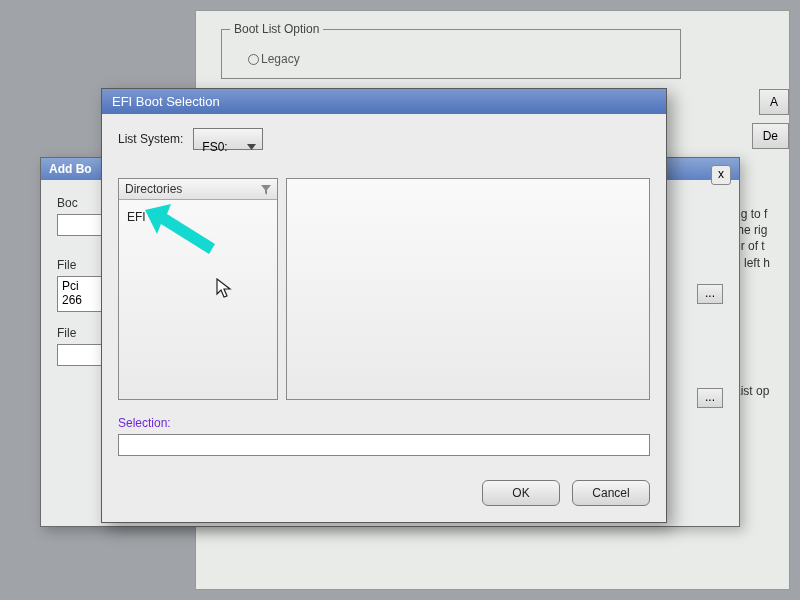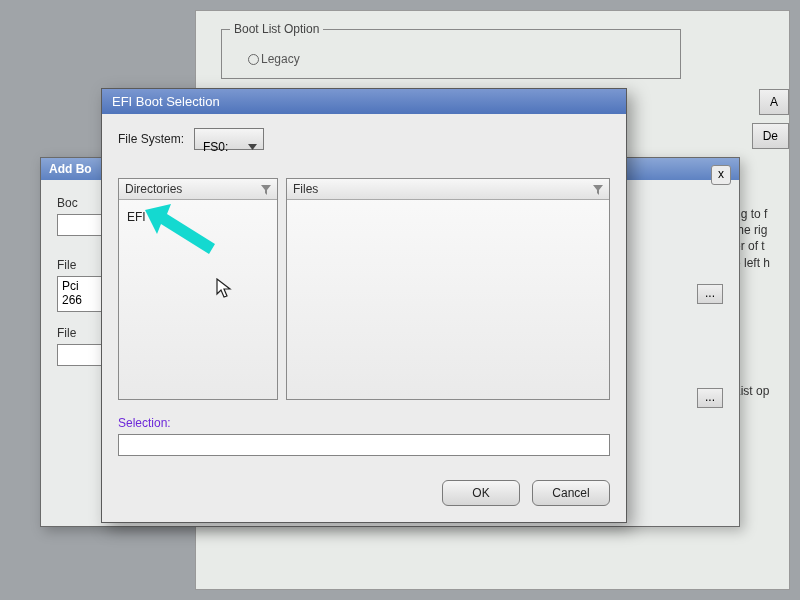--- a/index.html
+++ b/index.html
@@ -48,21 +48,21 @@
     }
     .addbo-body { padding: 16px; }
     .addbo-lbl { color: #333; margin-bottom: 4px; display:block; }
     .addbo-field { border:1px solid #848484; background:#fff; height:22px; width:72px; padding:2px 4px; overflow:hidden;}
     .addbo-close { position:absolute; top:7px; right:8px; width:20px; height:20px; border:1px solid #888; background:#ececec; text-align:center; line-height:17px; border-radius:3px;}
     .addbo-browse { position:absolute; width:26px; height:20px; border:1px solid #888; background:linear-gradient(#f0f0f0,#d8d8d8); text-align:center; line-height:16px;}
     
     
     .efi-win {
       position: absolute;
-      left: 101px; top: 88px; width: 526px;
+      left: 101px; top: 88px; width: 566px;
       background: #ececec;
       border: 1px solid #5a5a5a;
       box-shadow: 6px 6px 16px rgba(0,0,0,0.35);
     }
     .efi-title {
       background: linear-gradient(#7a97d0, #4f74bb);
       color: #fff; padding: 5px 10px; font-weight: normal;
       font-size: 13px;
     }
     .efi-body { padding: 14px 16px 16px; }
@@ -151,21 +151,21 @@
     <div class="addbo-field"></div>
   </div>
   <div class="addbo-browse" style="right:16px; top:126px;">...</div>
   <div class="addbo-browse" style="right:16px; top:230px;">...</div>
 </div>
 
 <div class="efi-win">
   <div class="efi-title">EFI Boot Selection</div>
   <div class="efi-body">
     <div class="fs-row">
-      <span class="fs-label">File System:</span>
+      <span class="fs-label">List System:</span>
       <div class="fs-select">
         <span>FS0:</span>
         <span class="fs-arrow">
           <svg width="9" height="6" viewBox="0 0 9 6">
               <path d="M0 0 L9 0 L4.5 6 Z" fill="#444"></path>
             </svg>
         </span>
       </div>
     </div>
 
@@ -177,28 +177,20 @@
             <svg width="10" height="10" viewBox="0 0 10 10">
                 <path d="M0 0 L10 0 L6 5 L6 10 L4 8 L4 5 Z" fill="#888"></path>
               </svg>
           </span>
         </div>
         <div class="pane-list">
           <div class="list-item">EFI</div>
         </div>
       </div>
       <div class="pane files">
-        <div class="pane-header">
-          <span>Files</span>
-          <span class="sort-icon">
-            <svg width="10" height="10" viewBox="0 0 10 10">
-                <path d="M0 0 L10 0 L6 5 L6 10 L4 8 L4 5 Z" fill="#888"></path>
-              </svg>
-          </span>
-        </div>
         <div class="pane-list"></div>
       </div>
     </div>
 
     <div class="selection-block">
       <span class="selection-label">Selection:</span>
       <div class="selection-field"></div>
     </div>
 
     <div class="btn-row">

